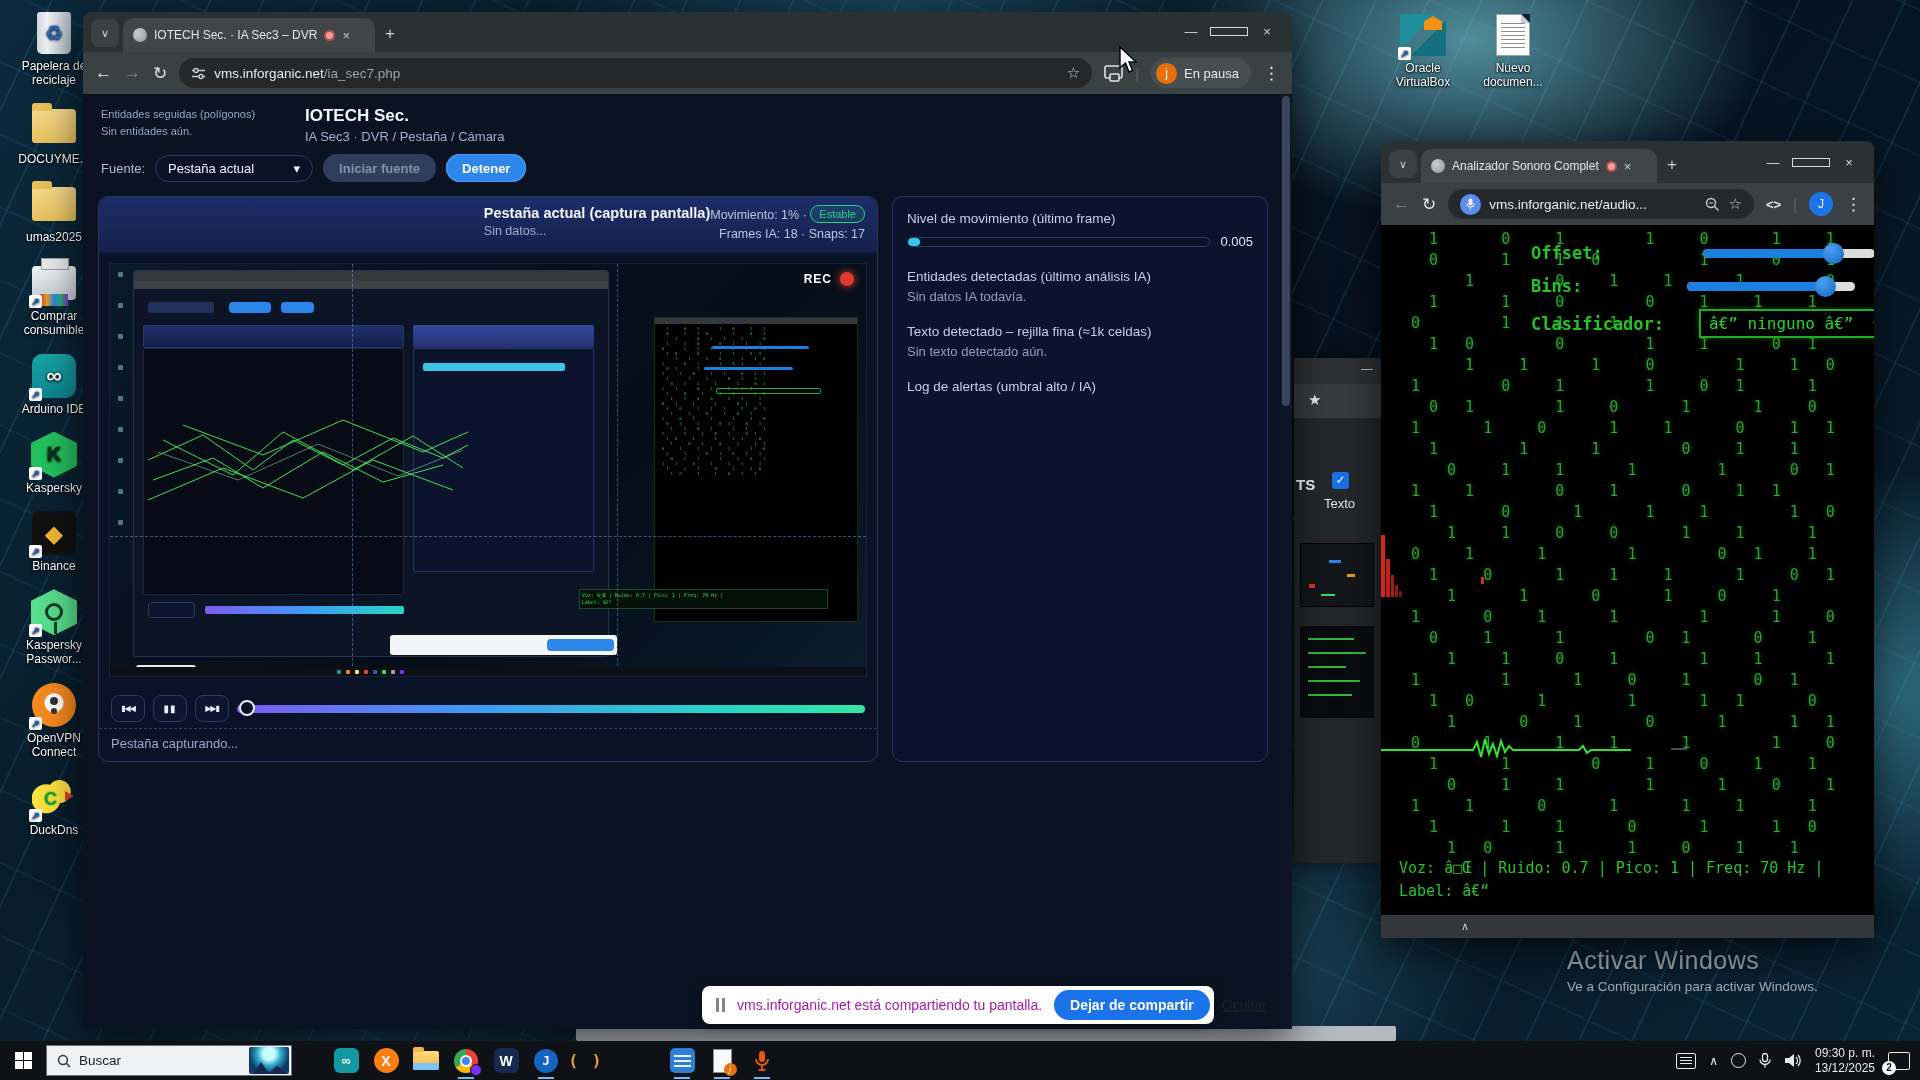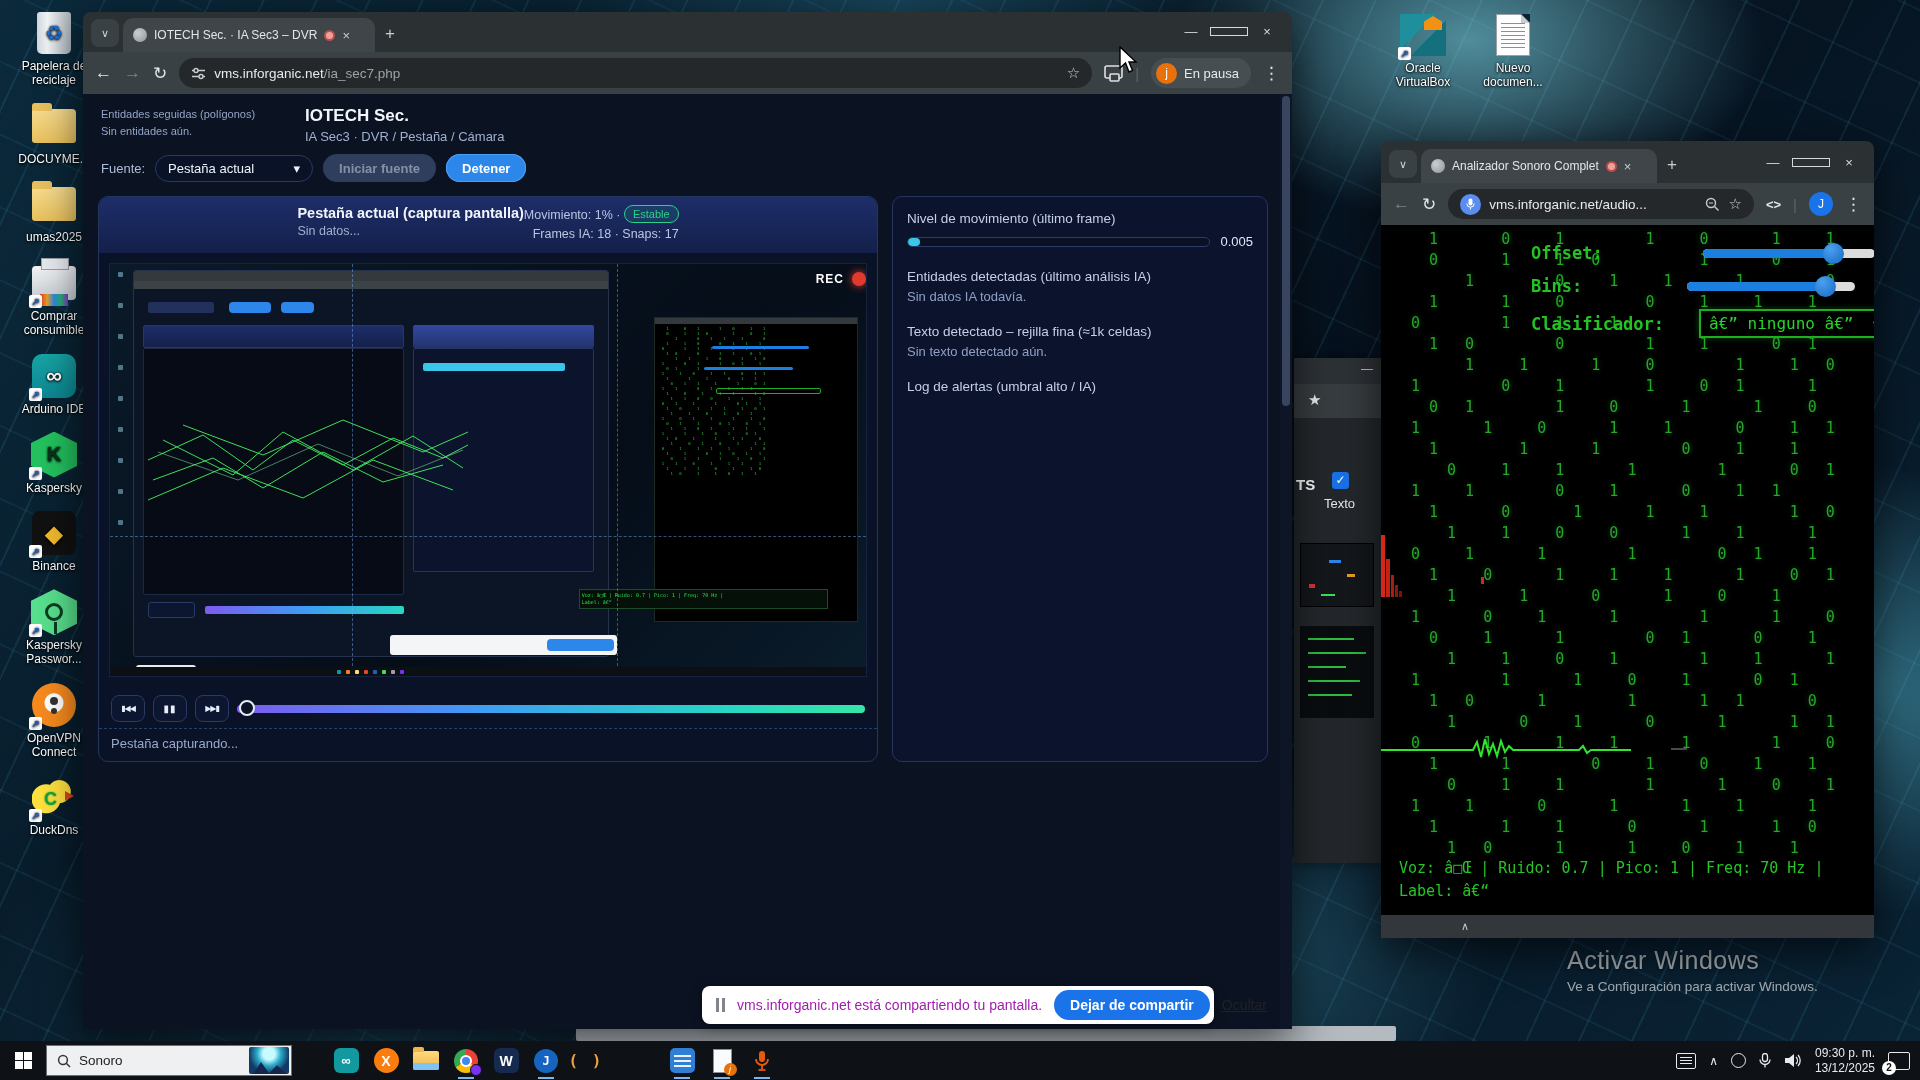--- a/index.html
+++ b/index.html
@@ -79,27 +79,27 @@
   .hsmall{font-size:11px;color:#93a4c6;line-height:1.5;}
   .brand{font-size:17px;font-weight:bold;color:#f2f5fa;}
   .brandsub{font-size:13px;color:#9fb0cf;margin-top:3px;}
   .srcrow{display:flex;align-items:center;gap:10px;padding:10px 0 0 18px;}
   .srclbl{font-size:13px;color:#aebdd9;}
   .select{width:158px;height:27px;border-radius:14px;background:#0a1227;border:1px solid #2a3a63;color:#eef3fb;font-size:13px;display:flex;align-items:center;justify-content:space-between;padding:0 12px;}
   .btn{height:28px;border-radius:14px;font-size:13px;display:flex;align-items:center;padding:0 16px;font-weight:bold;}
   .btn.disabled{background:#3c4d71;color:#aebad2;opacity:.75;}
   .btn.primary{background:#2d87ea;color:#fff;box-shadow:0 0 0 1px #4aa0f5 inset;}
   .panel{position:absolute;border:1px solid #24365e;border-radius:10px;background:#0a1228;overflow:hidden;display:flex;flex-direction:column;}
-  .phead{padding:8px 12px;background:linear-gradient(180deg,#1d2d68,#14204b);display:flex;justify-content:center;align-items:flex-start;}
+  .phead{padding:8px 12px;background:linear-gradient(180deg,#1d2d68,#14204b);display:flex;justify-content:flex-end;align-items:flex-start;}
   .ptitle{font-size:14.5px;font-weight:bold;color:#f1f5fb;}
   .psub{font-size:12.5px;color:#9fb0cf;margin-top:3px;}
   .pmeta{text-align:right;font-size:12.5px;color:#b9c6e2;line-height:1.55;white-space:nowrap;}
   .badge-est{display:inline-block;border:1px solid #2ad18a;color:#2ad18a;background:rgba(42,209,138,.12);border-radius:10px;padding:0 8px;font-size:11px;line-height:16px;vertical-align:1px;}
   .video{margin:10px;flex:1;position:relative;background:#04070e;border:1px solid #16223e;overflow:hidden;}
-  .rec{position:absolute;right:0;top:8px;display:flex;align-items:center;gap:8px;z-index:5;}
+  .rec{position:absolute;right:12px;top:8px;display:flex;align-items:center;gap:8px;z-index:5;}
   .rec b{color:#fff;font-size:12px;letter-spacing:1px;}
   .rec i{width:14px;height:14px;border-radius:50%;background:#e03a2f;box-shadow:0 0 8px #e03a2f;}
   .ctrls{display:flex;align-items:center;gap:8px;padding:8px 12px 6px;}
   .pbtn{width:34px;height:27px;border-radius:8px;background:#0d1630;border:1px solid #2a3a63;color:#e7eefb;display:flex;align-items:center;justify-content:center;font-size:8px;letter-spacing:-1px;}
   .seek{flex:1;height:8px;border-radius:4px;background:linear-gradient(90deg,#7e5bf0,#3f9bf5 38%,#27d6c3 78%,#35e6a6);position:relative;}
   .knob{position:absolute;left:2px;top:-5px;width:16px;height:16px;border-radius:50%;background:#0b1226;border:2px solid #e6ecf5;}
   .capstat{border-top:1px dashed #27406b;padding:7px 12px 10px;font-size:13px;color:#9aa9c9;}
   .iabody{padding:14px 14px 0;display:flex;flex-direction:column;}
   .ialbl{font-size:13.5px;color:#c4cfe8;margin-bottom:8px;}
   .iaempty{font-size:13px;color:#8fa0c4;margin-top:5px;}
@@ -680,21 +680,21 @@
         <i></i>
         <i></i>
         <i></i>
       </span>
     </div>
   <div class="tsearch">
     <svg width="14" height="14" viewBox="0 0 14 14">
         <circle cx="6" cy="6" r="4.4" fill="none" stroke="#35383b" stroke-width="1.5"></circle>
         <line x1="9.3" y1="9.3" x2="13" y2="13" stroke="#35383b" stroke-width="1.5"></line>
       </svg>
-    <span class="q">Sonoro</span>
+    <span class="q">Buscar</span>
     <span class="weather"></span>
   </div>
   <div style="width:34px;"></div>
   <div class="tico">
       <span class="t-ard">∞</span>
     </div>
   <div class="tico">
       <span class="t-xmp">X</span>
     </div>
   <div class="tico">

